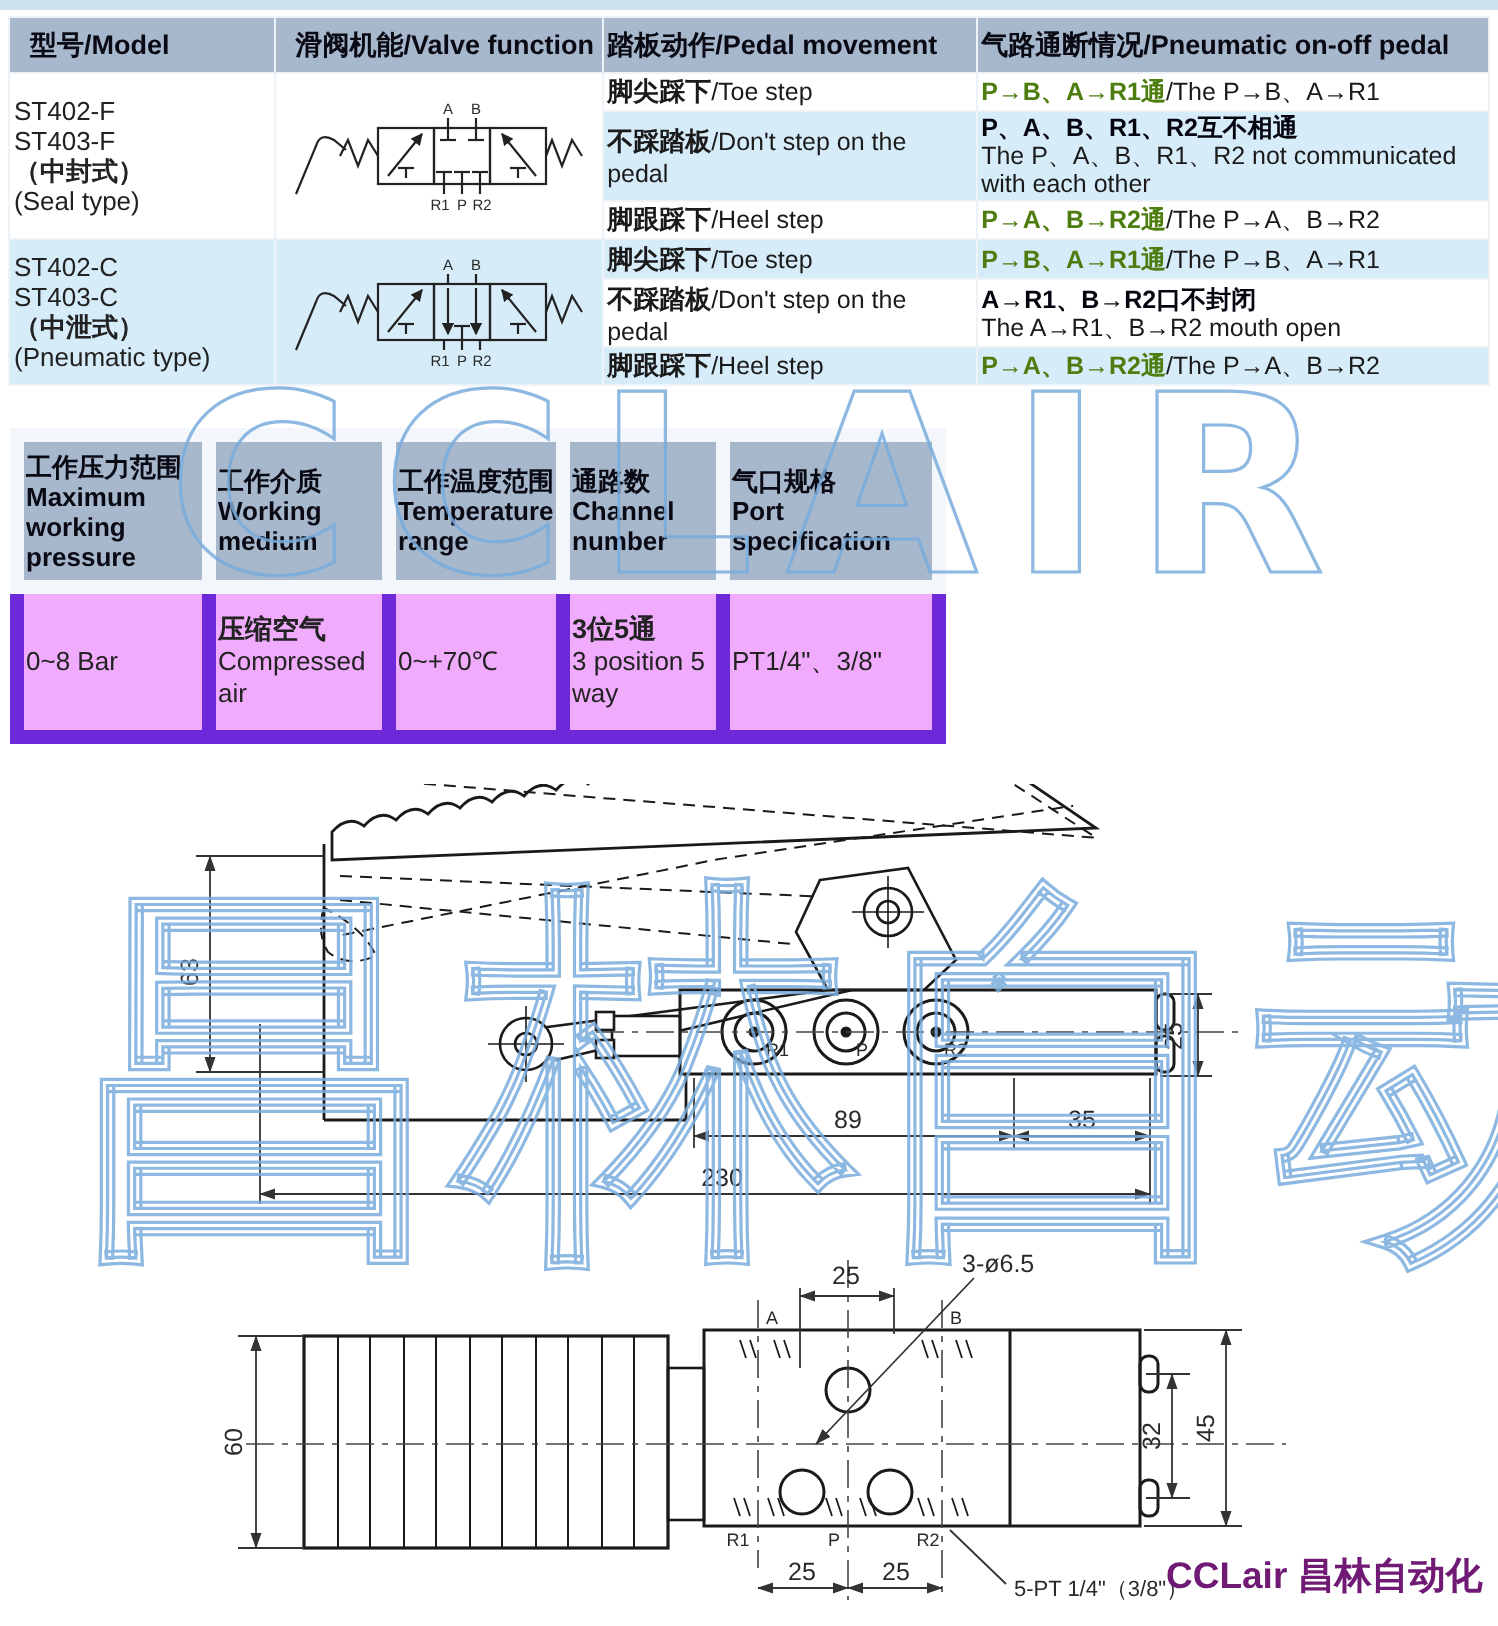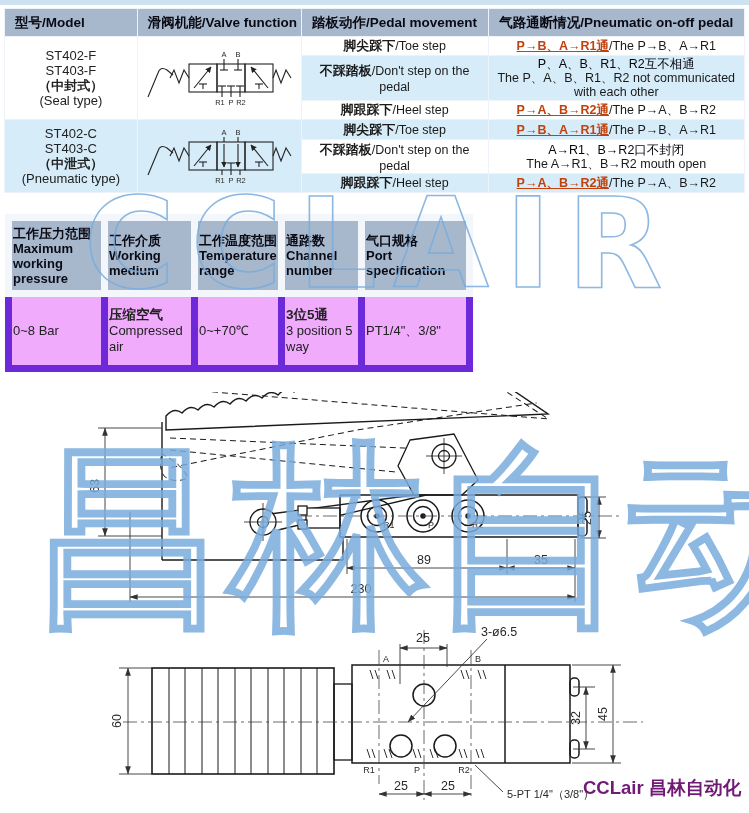--- a/index.html
+++ b/index.html
@@ -5,32 +5,32 @@
   html,body{margin:0;padding:0;}
   body{
     width:749px;height:813px;position:relative;background:#fff;
     font-family:"Liberation Sans", sans-serif;overflow:hidden;color:#1a1a1a;
   }
   .topstrip{position:absolute;left:0;top:0;width:749px;height:5px;background:#cde2f1;}
 
   
   table{border-collapse:collapse;table-layout:fixed;}
   .t1{position:absolute;left:4px;top:8px;width:741px;}
-  .t1 td{border:1px solid #edf3f9;text-align:center;vertical-align:middle;padding:0 2px;}
+  .t1 td{border:1px solid #edf3f9;vertical-align:middle;padding:0 2px;}
   .t1 tr.hd td{background:#a7b8cd;color:#0a0a14;font-weight:bold;font-size:13.5px;height:27px;margin-left:28px;}
   .t1 tr.hd td.al{text-align:left;padding-left:10px;}
   .bw{background:#ffffff;}
   .bb{background:#d6ecf8;}
   .model{font-size:13px;line-height:15px;color:#222;}
   .model .bold-line{font-weight:bold;}
   .pedal{font-size:12.5px;margin-top:16px;}
   .pedal b{font-size:13px;}
   .state{font-size:12.5px;line-height:14px;}
-  .state b{color:#c2410c;text-decoration:underline;}
-  .sb{font-weight:normal;color:#05050f;}
+  .state b{color:#4d7c0f;}
+  .sb{font-weight:bold;color:#05050f;}
   .rh1{height:18px;} .rh2{height:45px;} .rh3{height:19px;}
   .rh4{height:20px;} .rh5{height:34px;} .rh6{height:18px;}
   .valve-cell{padding:0;}
   .valve{display:block;margin:0 auto;}
 
   
   .t2{position:absolute;left:5px;top:214px;width:461px;}
   .t2 td{border:7px solid #6d28d9;text-align:left;vertical-align:middle;}
   .t2 tr.hd td{background:#a7b8cd;border-color:#f3f7fb;font-weight:bold;font-size:13px;line-height:15px;height:67px;color:#0a0a14;}
   .t2 tr.bd td{background:#f0abfc;height:66px;font-size:13px;line-height:16px;color:#222;}

